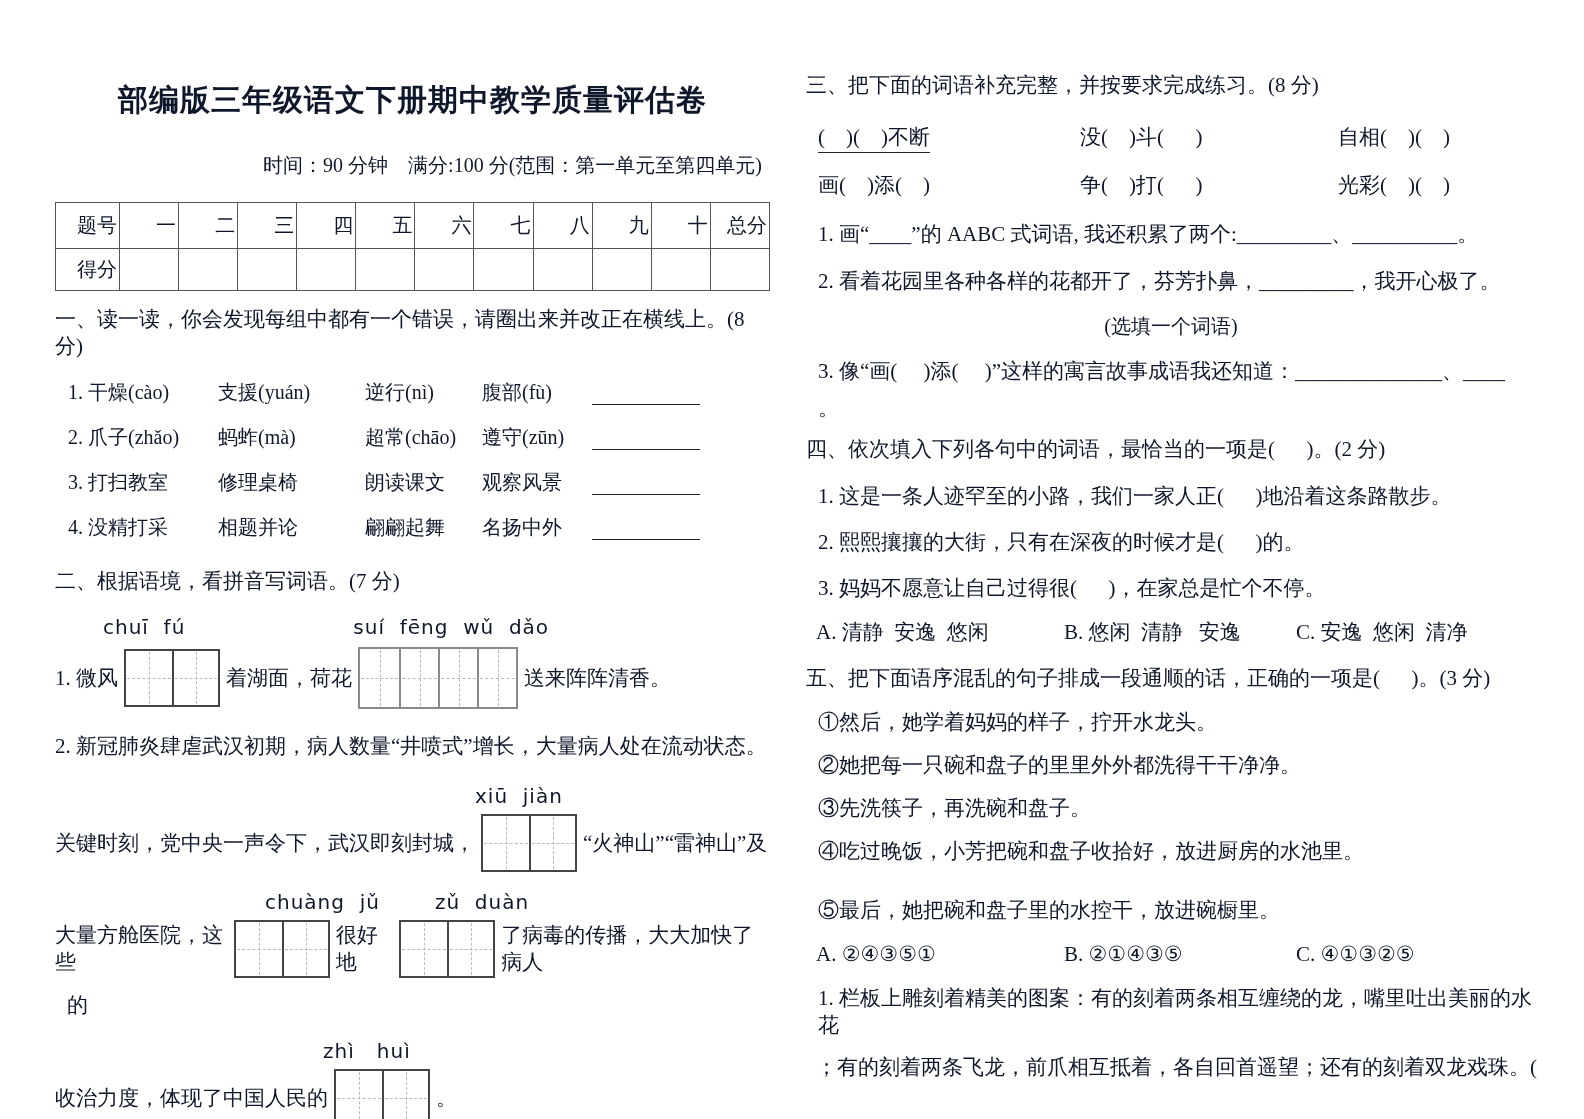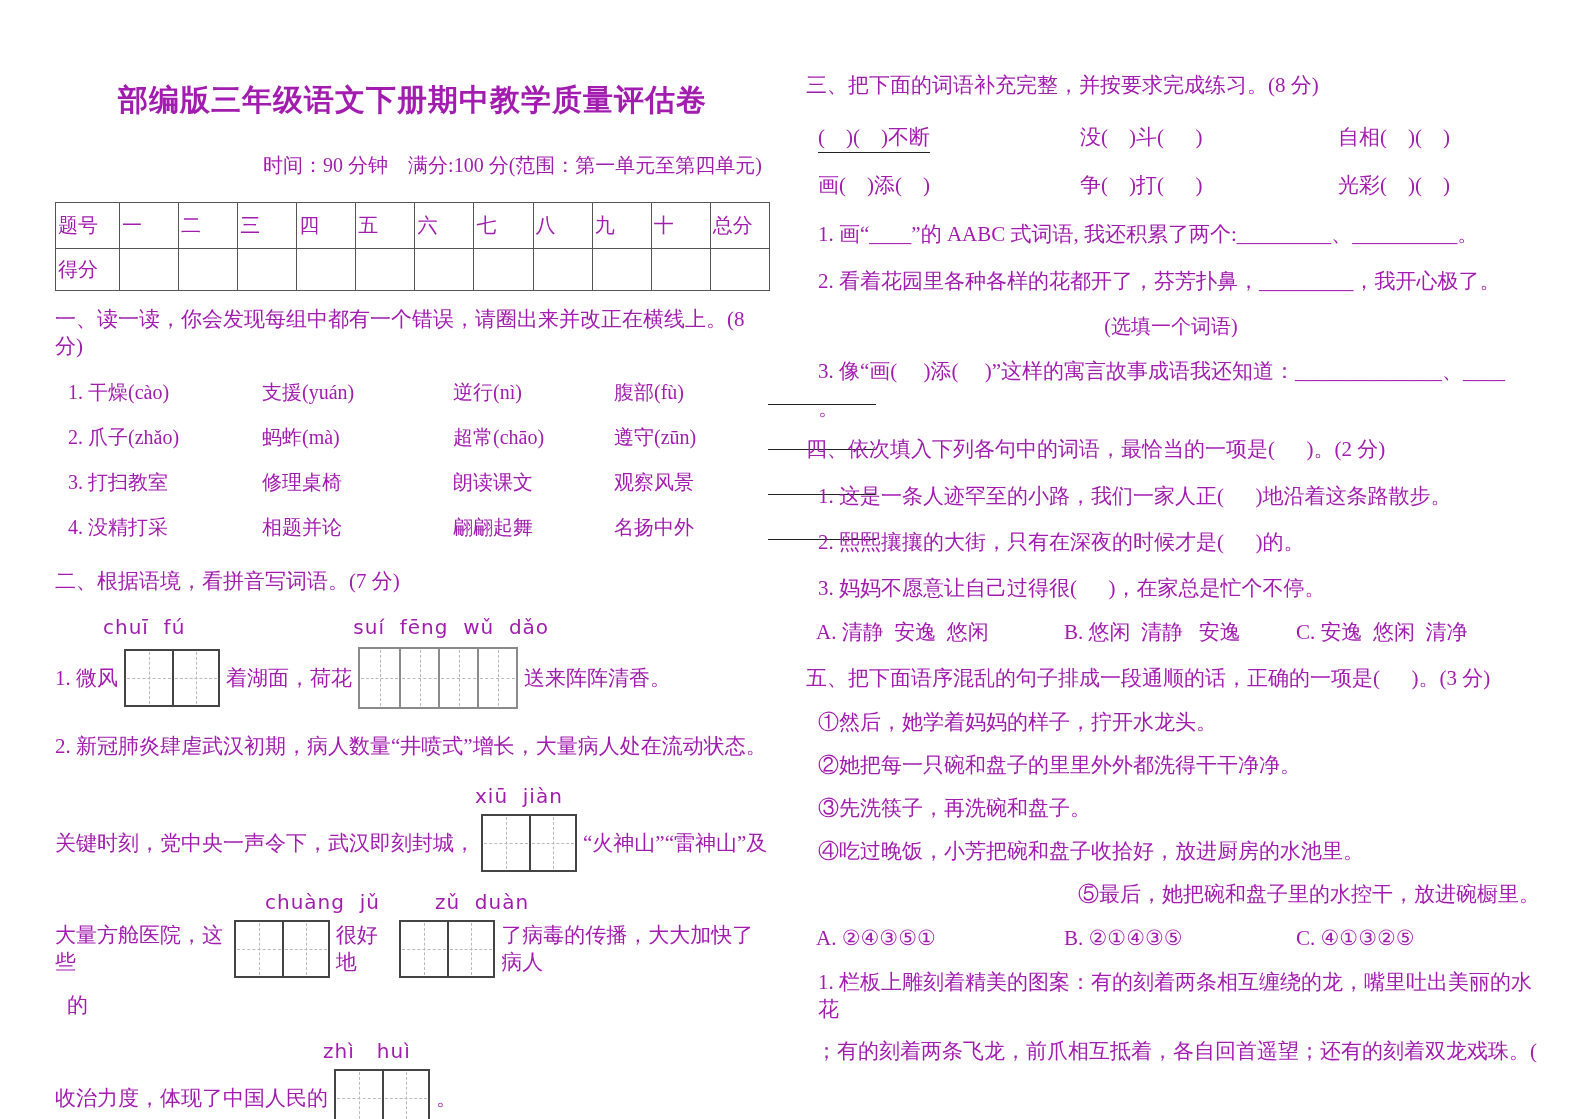--- a/index.html
+++ b/index.html
@@ -1,21 +1,21 @@
 <!DOCTYPE html>
 <html><head>
 <meta charset="utf-8">
 <style>
   * { margin:0; padding:0; box-sizing:border-box; }
   html,body { background:#ffffff; }
   .page {
     position:relative;
     width:1584px; height:1119px;
     background:#ffffff;
-    color:#a21caf;
+    color:#0f172a;
     font-family:"Liberation Serif","DejaVu Serif",serif;
     display:flex;
     padding:0 44px 0 55px;
     gap:36px;
     overflow:hidden;
   }
   .col-left  { width:715px; flex:0 0 auto; }
   .col-right { flex:1 1 auto; min-width:0; }
 
   .txt { white-space:pre-wrap; }
@@ -38,42 +38,41 @@
 
   table.score-table {
     margin-top:24px;
     width:100%;
     border-collapse:collapse;
     table-layout:fixed;
     font-size:20px;
   }
   table.score-table td {
     border:1px solid #555;
-    text-align:left;
+    text-align:right;
     padding:0 2px;
   }
   table.score-table tr.hdr td { height:46px; }
   table.score-table tr.scr td { height:42px; }
   table.score-table td.lbl { width:64px; }
 
   .sec-heading {
     font-size:21px;
     line-height:27px;
   }
   .col-left .sec-heading.first { margin-top:15px; }
 
   .s1-row {
     margin-top:19px;
     padding-left:13px;
     display:grid;
     grid-template-columns:150px 147px 117px 108px auto;
     font-size:20px;
     line-height:26px;
     align-items:end;
-    gap:44px;
   }
   .blank-line {
     display:inline-block;
     width:108px;
     height:22px;
     border-bottom:1.5px solid #222;
   }
   .s1-row .blank-line { justify-self:start; margin-left:2px; }
 
   .pinyin { font-size:20px; font-family:"DejaVu Sans",sans-serif; letter-spacing:1px; }
@@ -350,21 +349,21 @@
       <span class="txt">B. 悠闲  清静   安逸</span>
       <span class="txt">C. 安逸  悠闲  清净</span>
     </div>
 
     <div class="sec-heading txt" style="margin-top:19px;">五、把下面语序混乱的句子排成一段通顺的话，正确的一项是(      )。(3 分)</div>
 
     <div class="item txt" style="margin-top:17px;">①然后，她学着妈妈的样子，拧开水龙头。</div>
     <div class="item txt" style="margin-top:16px;">②她把每一只碗和盘子的里里外外都洗得干干净净。</div>
     <div class="item txt" style="margin-top:16px;">③先洗筷子，再洗碗和盘子。</div>
     <div class="item txt" style="margin-top:16px;">④吃过晚饭，小芳把碗和盘子收拾好，放进厨房的水池里。</div>
-    <div class="item txt" style="margin-top:16px;text-align:right;">⑤最后，她把碗和盘子里的水控干，放进碗橱里。</div>
+    <div class="item txt" style="margin-top:32px;">⑤最后，她把碗和盘子里的水控干，放进碗橱里。</div>
 
     <div class="options-row" style="margin-top:17px;">
       <span class="txt">A. ②④③⑤①</span>
       <span class="txt">B. ②①④③⑤</span>
       <span class="txt">C. ④①③②⑤</span>
     </div>
 
 
     <div class="item txt" style="margin-top:17px;">1. 栏板上雕刻着精美的图案：有的刻着两条相互缠绕的龙，嘴里吐出美丽的水花</div>
     <div class="item txt" style="margin-top:15px; padding-left:10px;">；有的刻着两条飞龙，前爪相互抵着，各自回首遥望；还有的刻着双龙戏珠。(</div>

